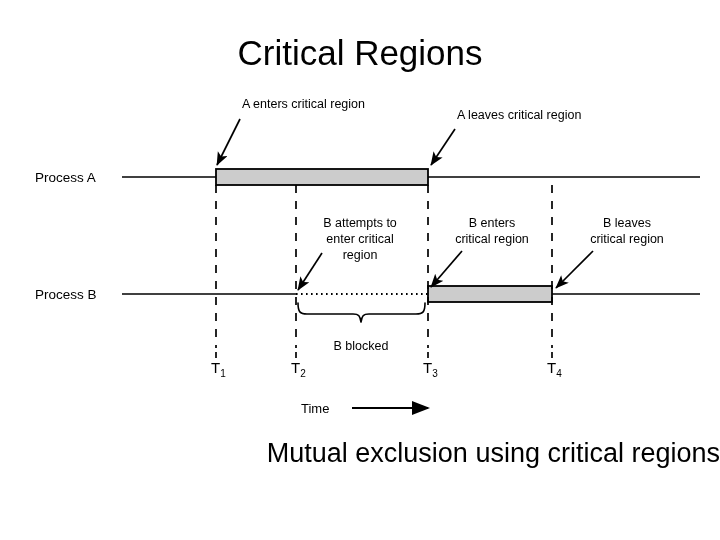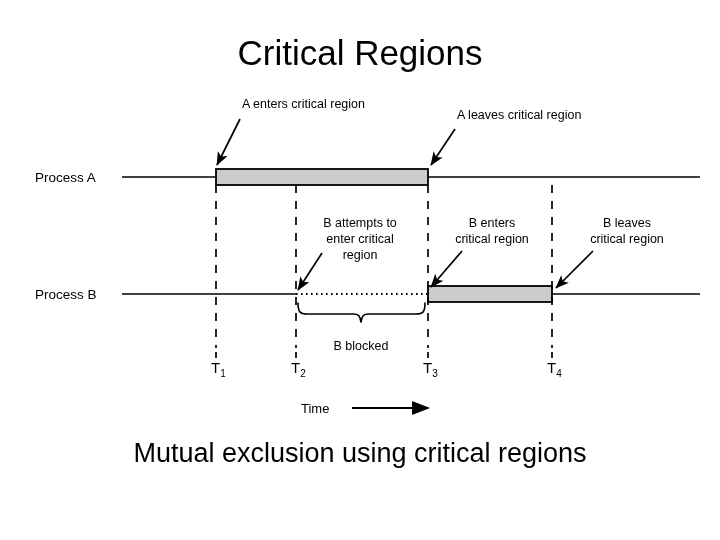--- a/index.html
+++ b/index.html
@@ -30,21 +30,21 @@
     font-weight: normal;
     letter-spacing: 0px;
     line-height: 40px;
     color: #000000;
   }
   #slide-caption {
     position: absolute;
     left: 0;
     top: 437px;
     width: 720px;
-    text-align: center;
+    text-align: right;
     font-size: 27px;
     font-weight: normal;
     line-height: 33px;
     color: #000000;
   }
   #figure {
     position: absolute;
     left: 0;
     top: 88px;
     width: 720px;

